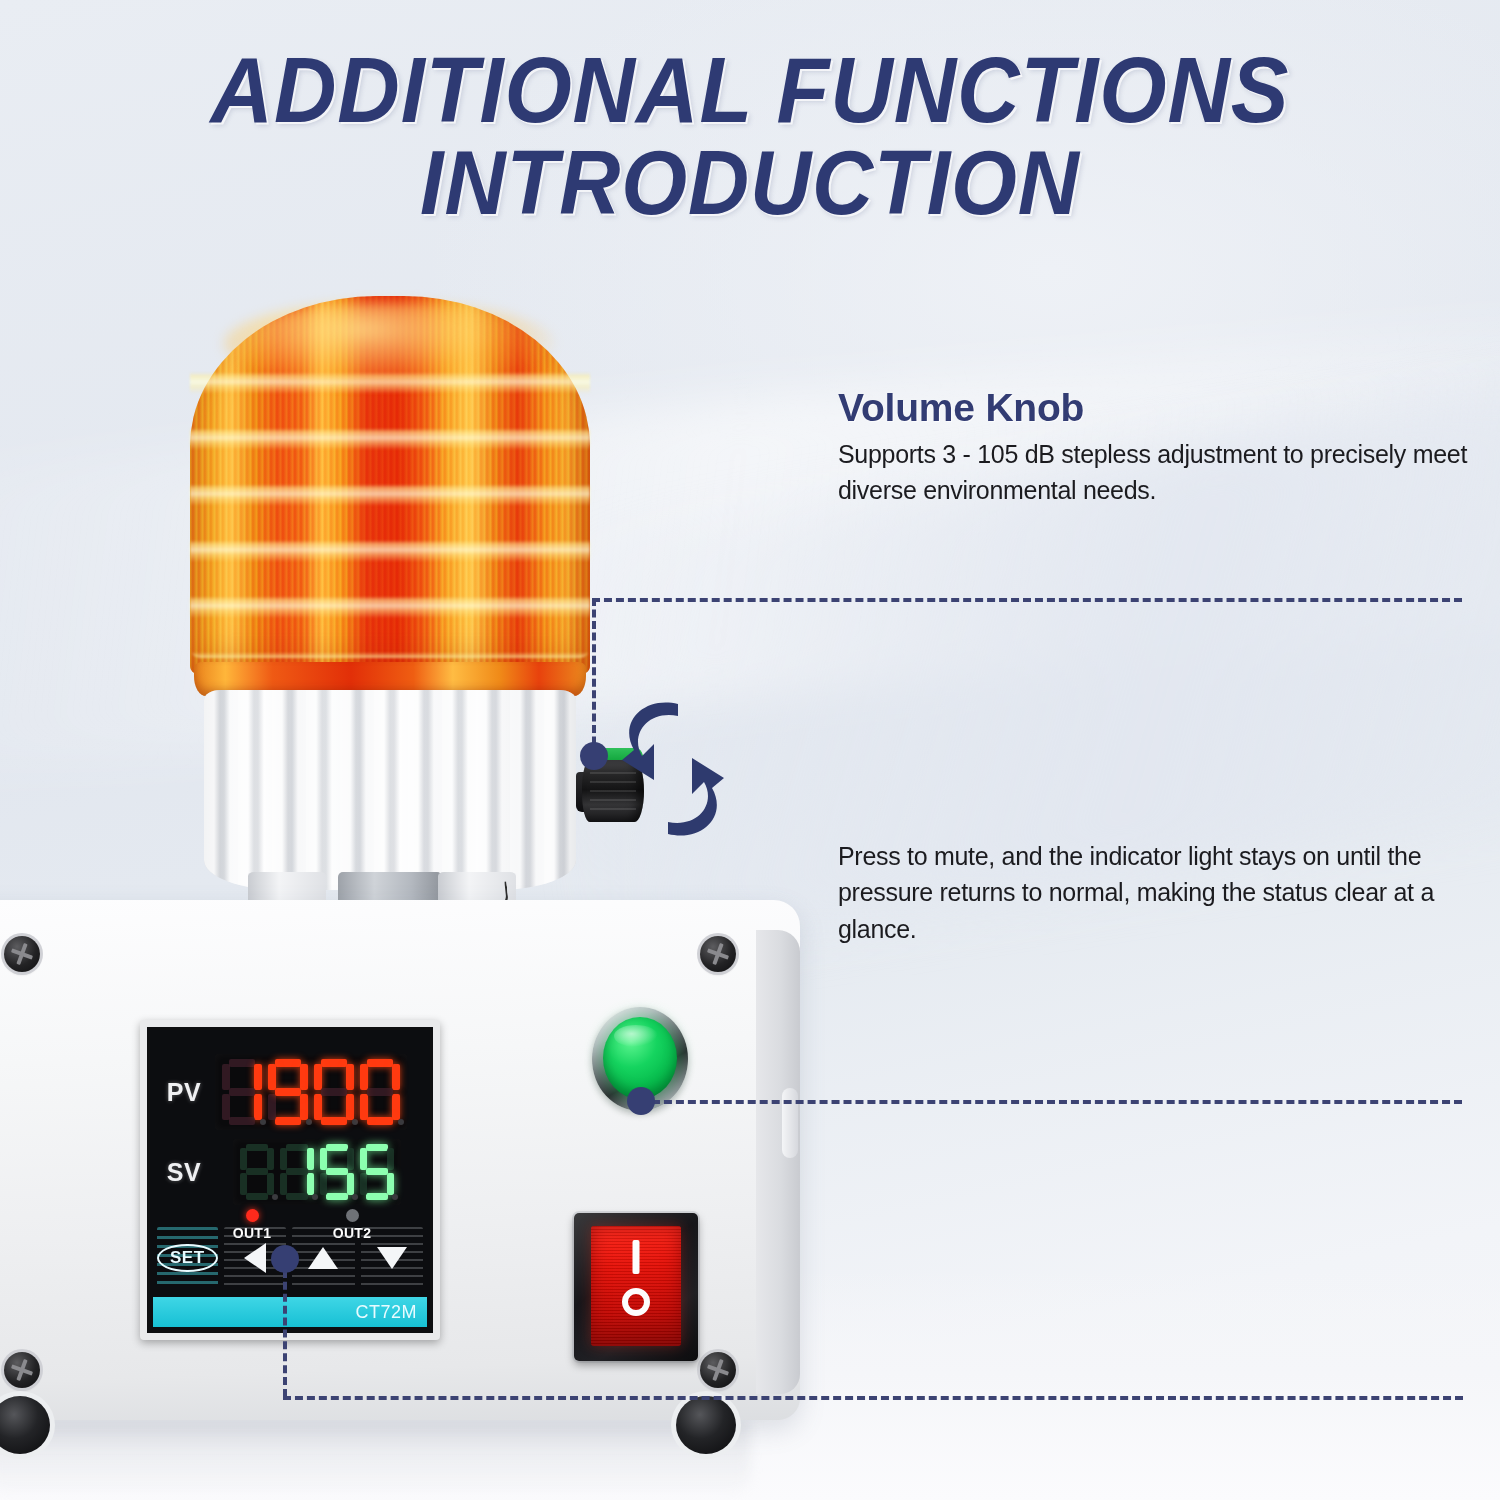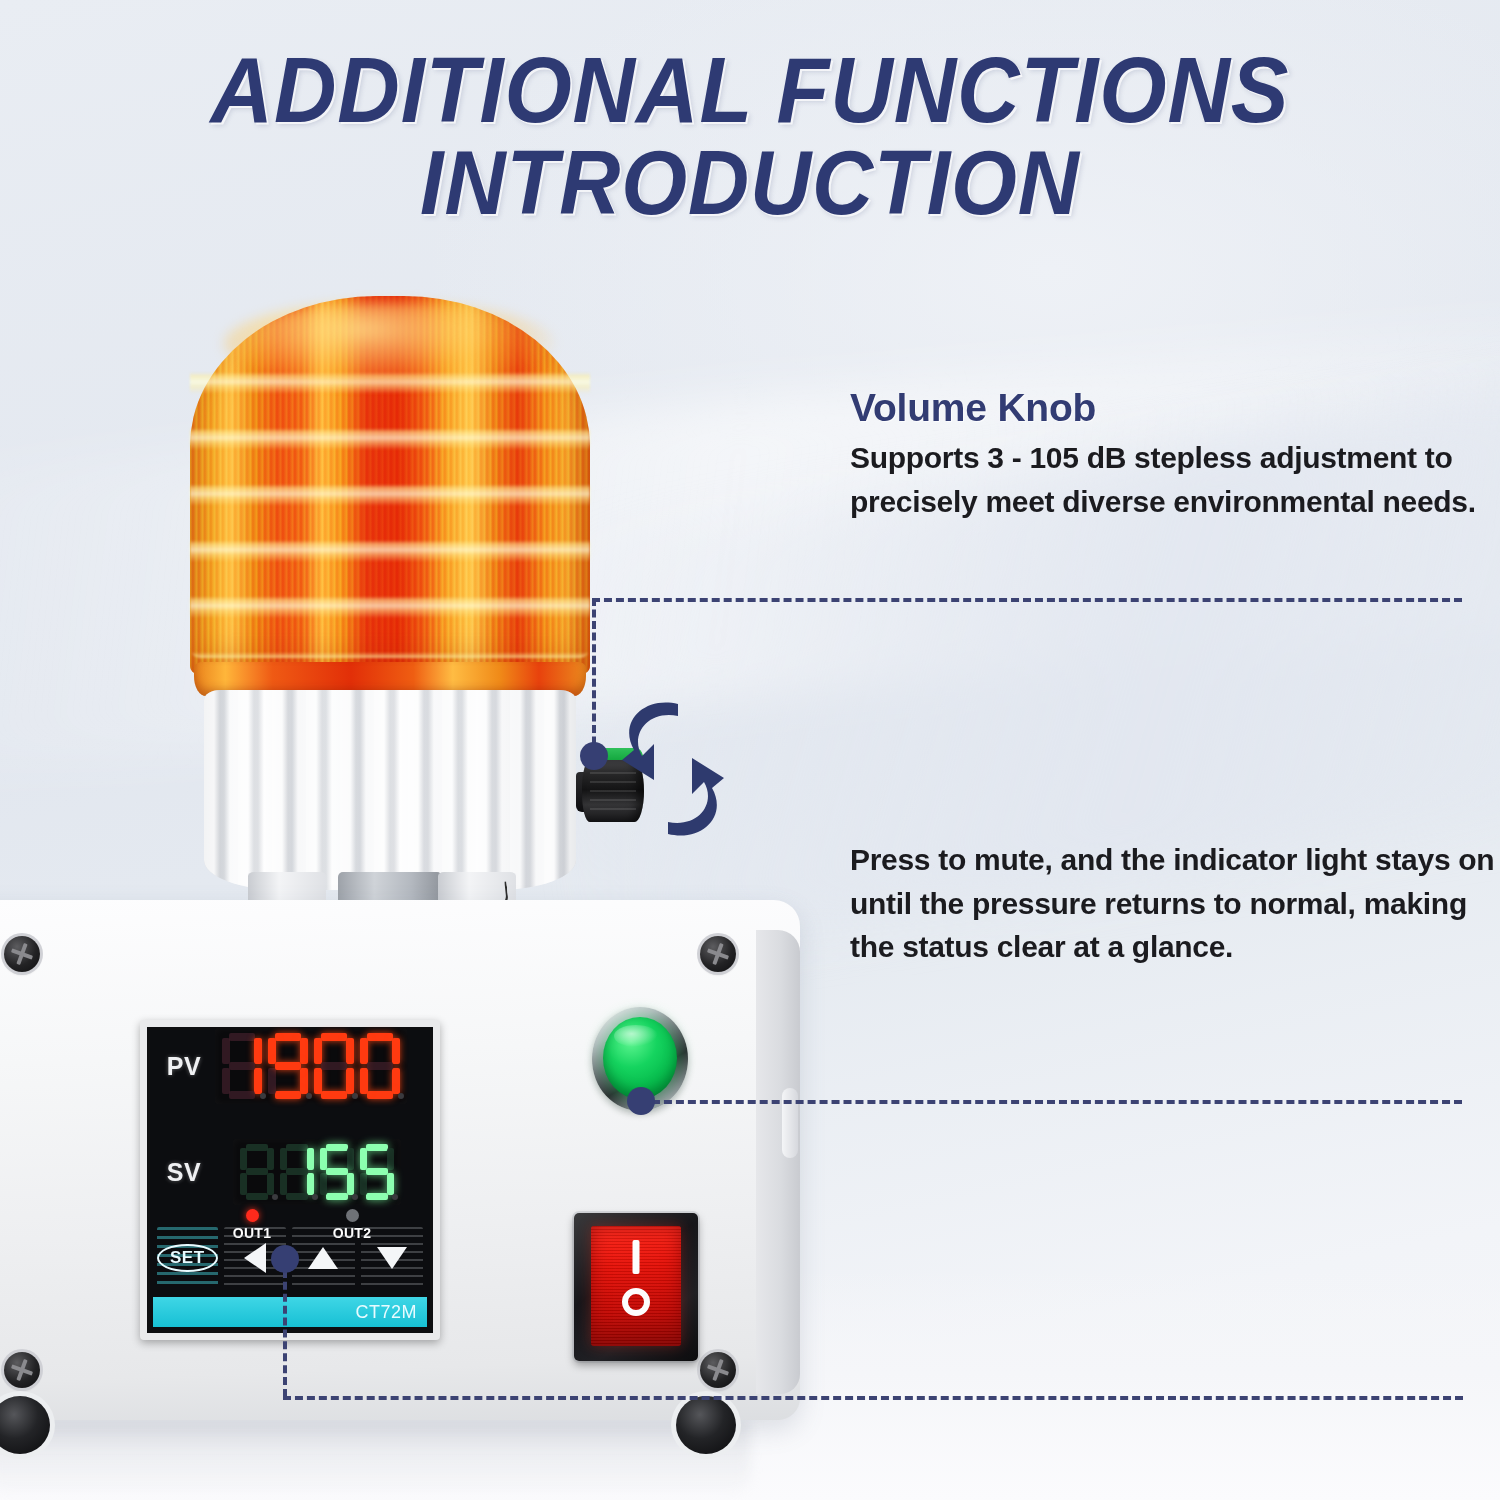--- a/index.html
+++ b/index.html
@@ -51,34 +51,34 @@
     font-size: 92px;
     line-height: 1.02;
     letter-spacing: 1px;
     text-shadow: 2px 2px 0 rgba(255,255,255,.75), 3px 3px 5px rgba(90,100,140,.22);
     transform: scaleX(.94);
   }
   .title .ln { display: block; white-space: nowrap; }
   .title .ln2 { font-size: 90px; }
 
   
-  .callout { position: absolute; margin-left: 12px; }
+  .callout { position: absolute; }
   .callout h3 {
     color: #323c73;
     font-size: 39px;
     font-weight: 700;
     letter-spacing: -.2px;
     margin-bottom: 6px;
     text-shadow: 1px 1px 0 rgba(255,255,255,.7);
   }
   .callout p {
     color: #1b1b1f;
-    font-size: 30px;
+    font-size: 25px;
     line-height: 1.45;
-    font-weight: 700;
+    font-weight: 400;
     letter-spacing: -.3px;
   }
   #callout-volume { left: 838px; top: 386px; width: 640px; }
   #callout-mute   { left: 838px; top: 838px; width: 660px; }
   #callout-alarm  { left: 845px; top: 1320px; width: 640px; }
   #callout-alarm h3 { font-size: 40px; margin: 0; }
 
   
   .dash-h {
     position: absolute; height: 0;
@@ -267,21 +267,21 @@
     position: absolute; left: 140px; top: 1020px;
     width: 300px; height: 320px;
     background: #0b0c0e;
     border: 7px solid #e9eaec;
     border-radius: 4px;
     box-shadow: 0 3px 8px rgba(0,0,0,.3), inset 0 0 14px rgba(255,255,255,.05);
   }
   .ctrl-inner { position: absolute; inset: 0; background: #0c0d10; }
 
   .row-pv, .row-sv { position: absolute; display: flex; align-items: center; }
-  .row-pv { left: 6px; top: 1px; }
+  .row-pv { left: 6px; top: 27px; }
   .row-sv { left: 6px; top: 112px; }
   .ctrl-label {
     color: #f0f1f3; font-weight: 700; font-size: 25px;
     width: 62px; text-align: center; letter-spacing: .5px;
     text-shadow: 0 0 4px rgba(255,255,255,.35);
   }
   .seg-window {
     background: #0a0a0c; padding: 5px 7px; border-radius: 2px;
     display: flex; gap: 6px;
     box-shadow: inset 0 0 10px rgba(255,255,255,.04);

